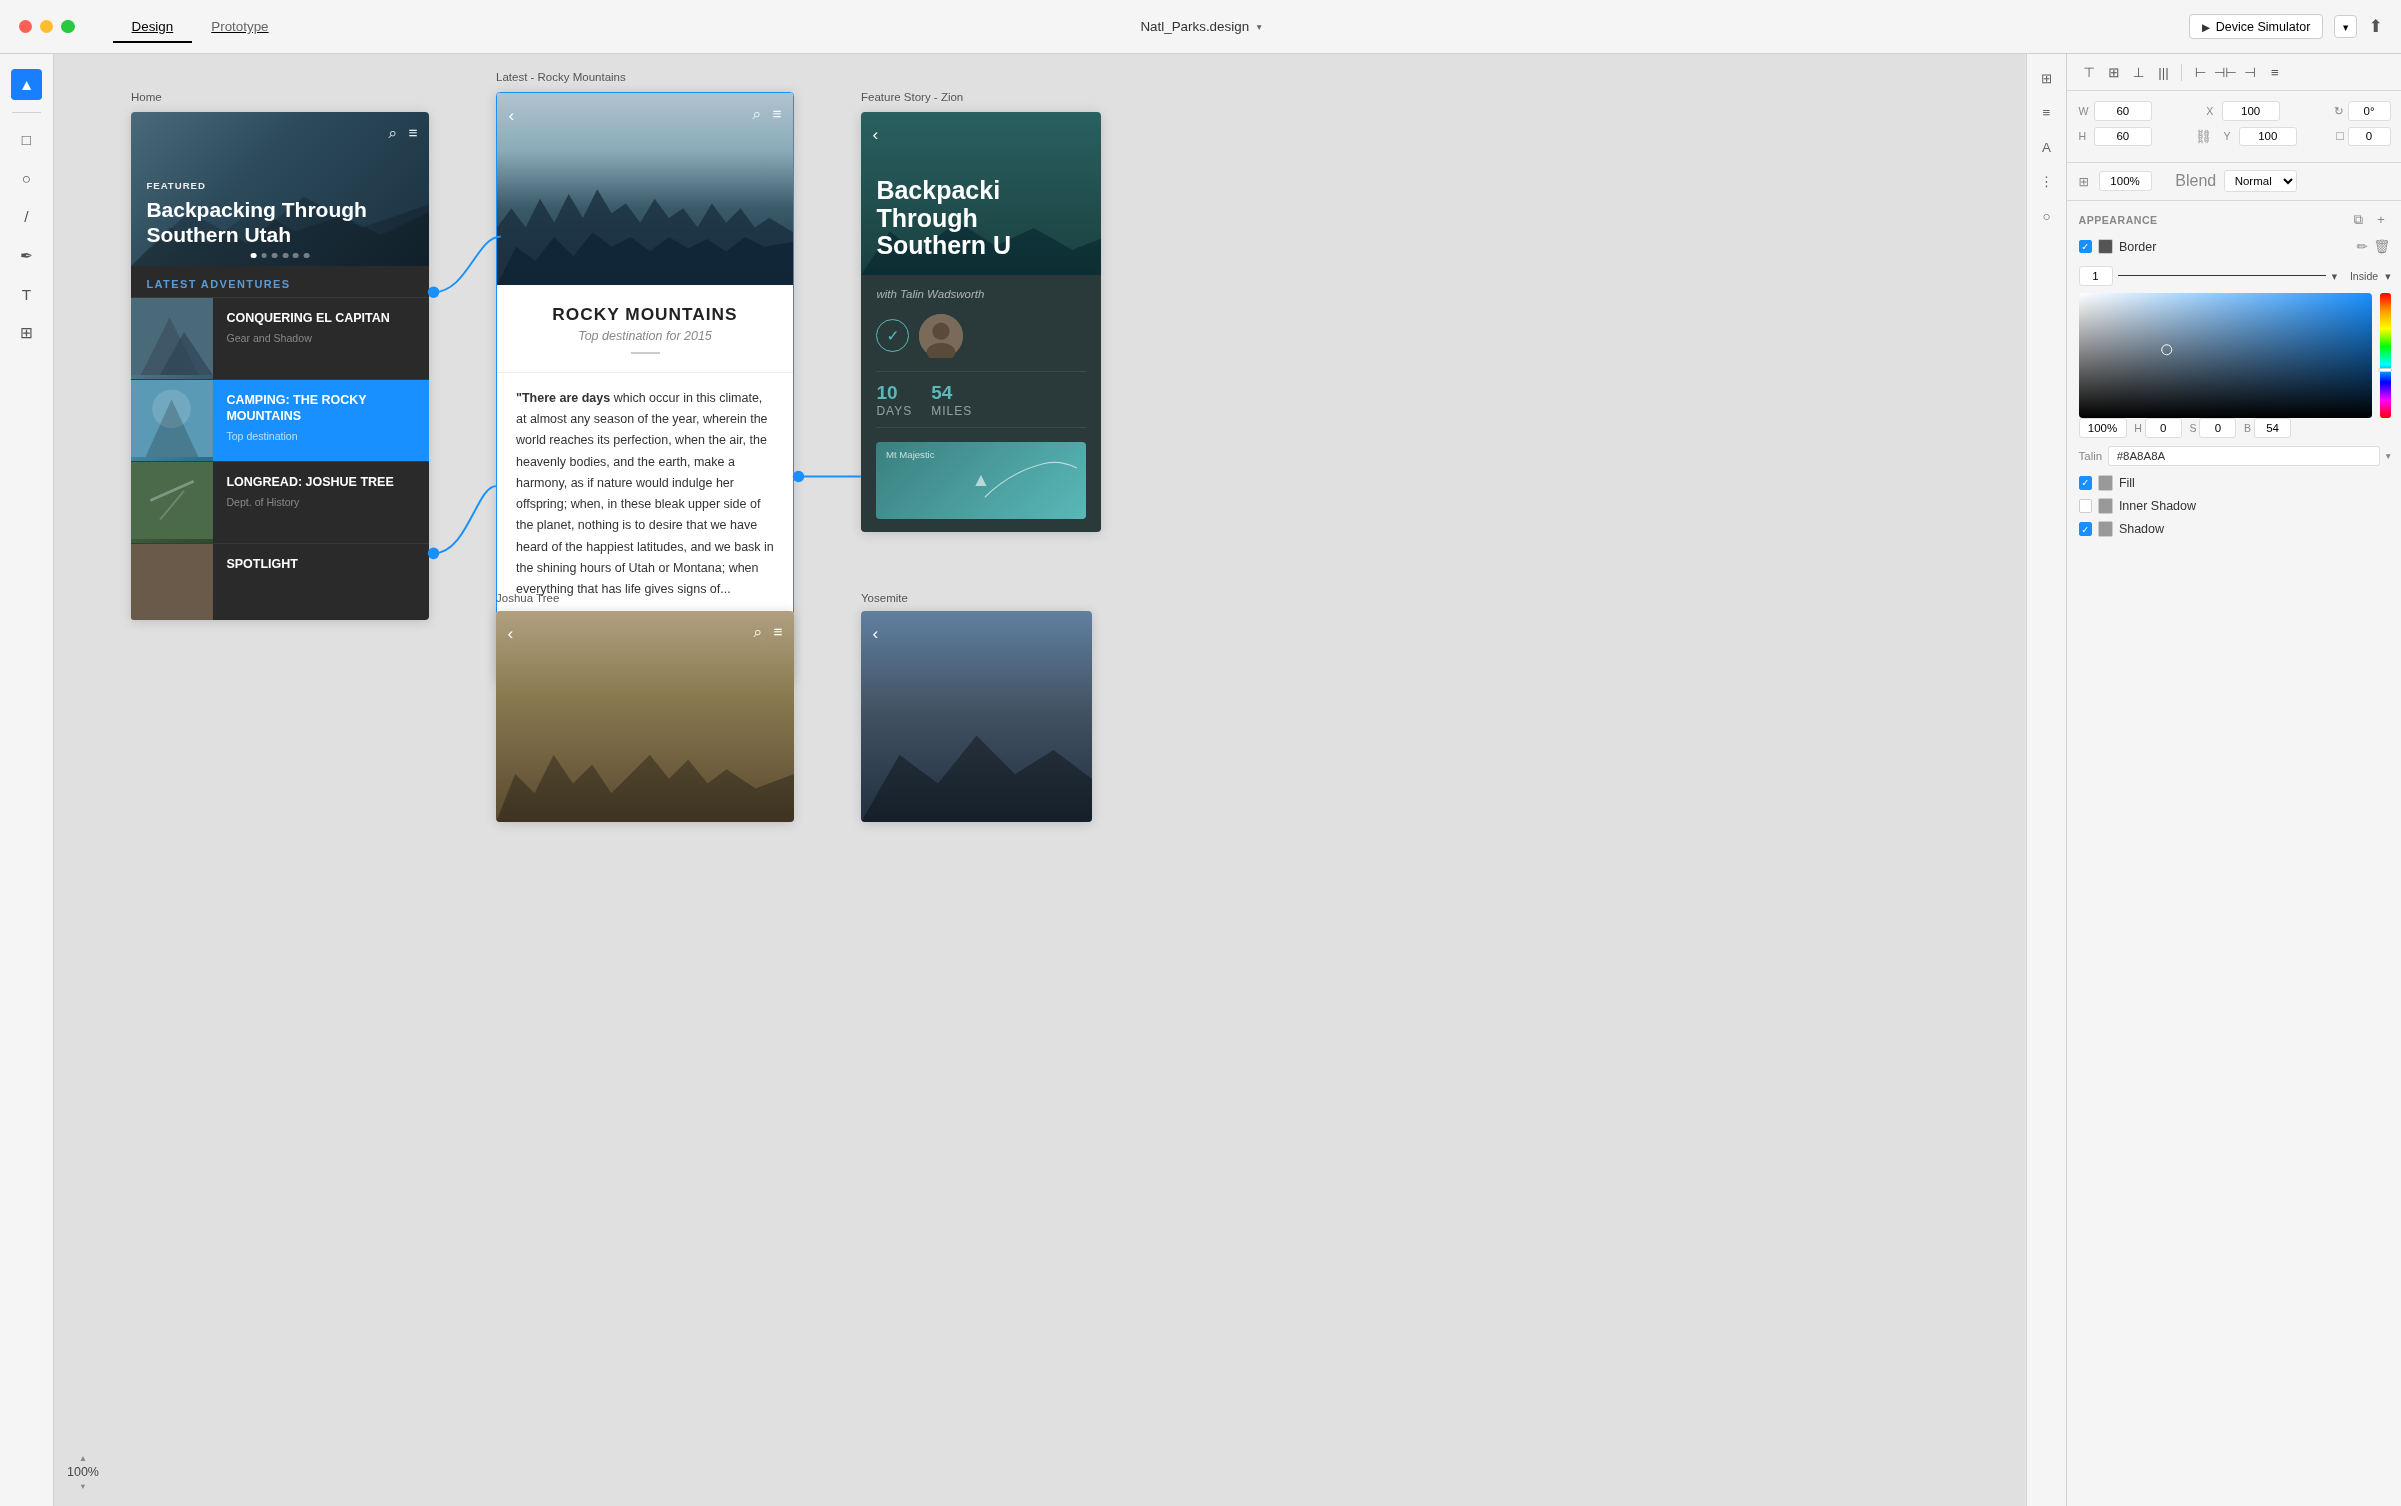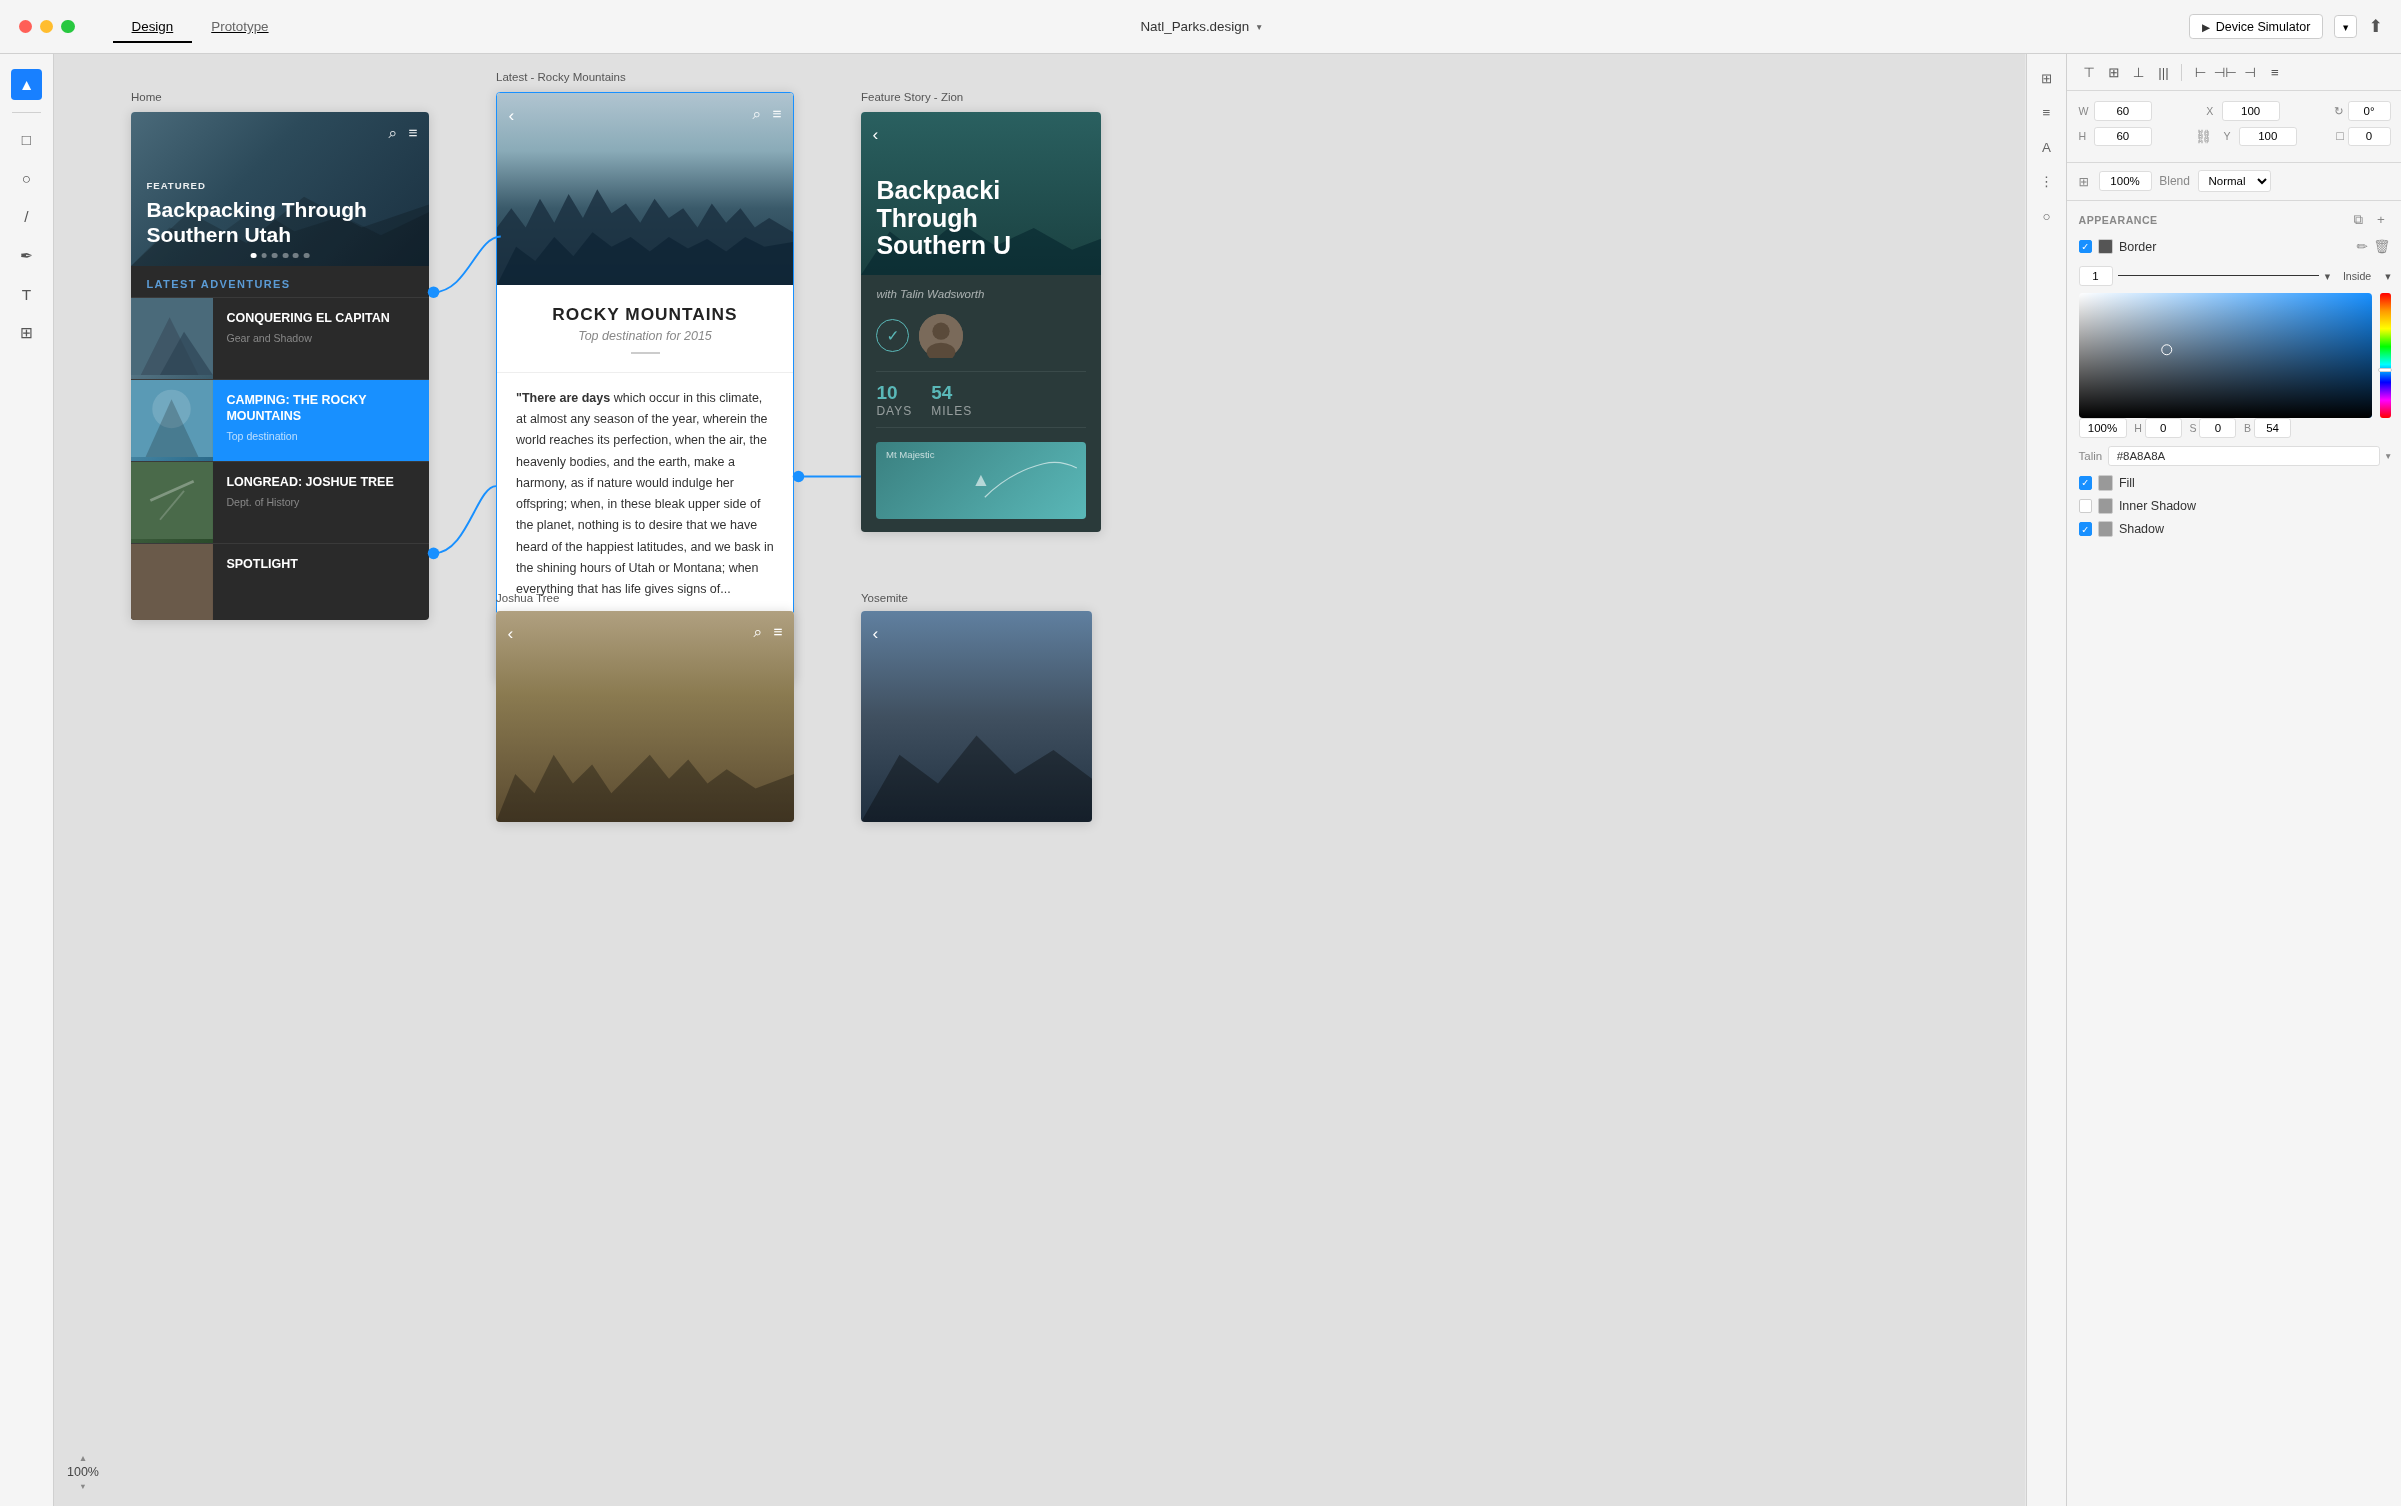--- a/index.html
+++ b/index.html
@@ -276,21 +276,21 @@
     }
     .opacity-input {
       background: white;
       border: 1px solid #ddd;
       border-radius: 2.9px;
       padding: 2.9px 5.8px;
       font-size: 11.5px;
       width: 53px;
       text-align: center;
     }
-    .blend-label { font-size: 12px; color: #888; }
+    .blend-label { font-size: 16px; color: #888; margin-left: 16px; }
     .blend-select {
       background: white;
       border: 1px solid #ddd;
       border-radius: 2.9px;
       padding: 2.9px 5.8px;
       font-size: 11.5px;
       cursor: pointer;
     }
 
     
@@ -1143,21 +1143,21 @@
       <div class="app-color-swatch" style="background:#555;"></div>
       <span class="app-item-label">Border</span>
       <button style="font-size:13.4px;color:#888;background:none;border:none;cursor:pointer;">✏</button>
       <button style="font-size:13.4px;color:#888;background:none;border:none;cursor:pointer;">🗑</button>
     </div>
 
     <div class="border-row">
       <input class="border-width-input" type="text" value="1" style="">
       <div class="border-line"></div>
       <div style="font-size:10.6px;color:#555;cursor:pointer;display:flex;align-items:center;gap:2.9px;">▾</div>
-      <div style="font-size:10.6px;color:#555;cursor:pointer;display:flex;align-items:center;gap:14px;margin-left:7px;">
+      <div style="font-size:10.6px;color:#555;cursor:pointer;display:flex;align-items:center;gap:7px;margin-left:7px;">
         <span>Inside</span>
         <span>▾</span>
       </div>
     </div>
 
     <div class="color-picker-row">
       <div class="color-gradient">
         <div class="color-picker-cursor"></div>
       </div>
       <div class="hue-bar">

